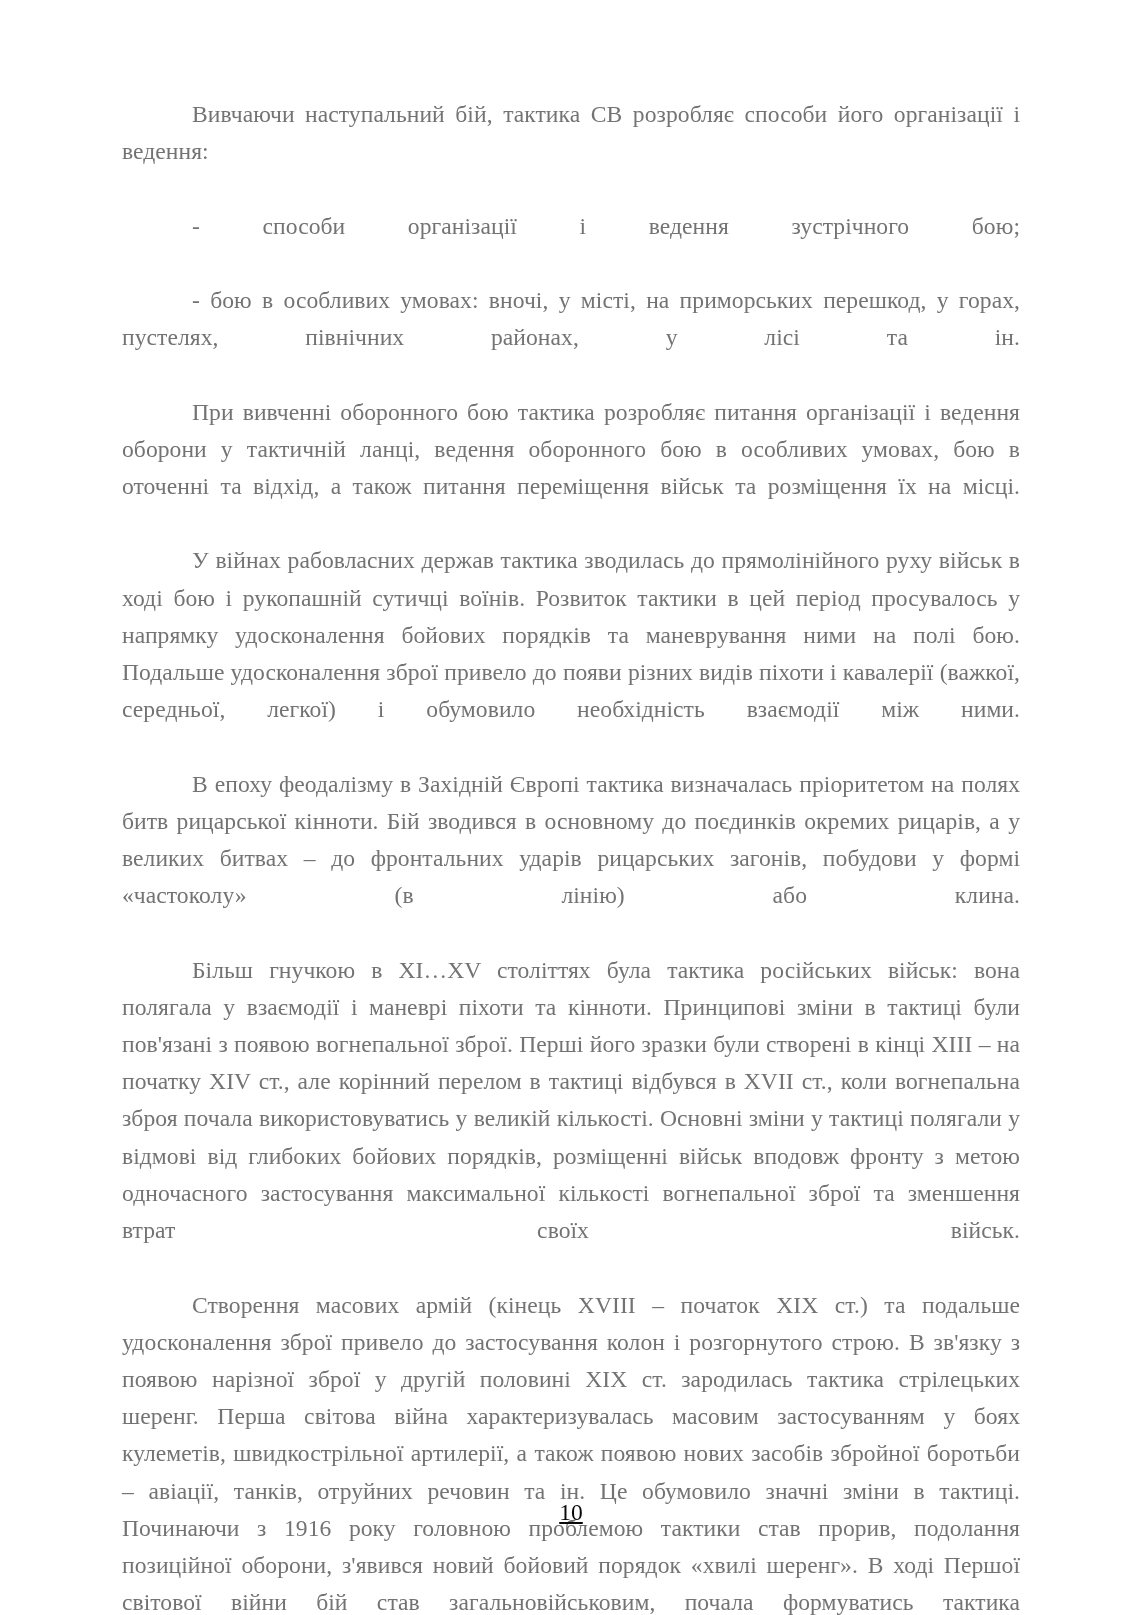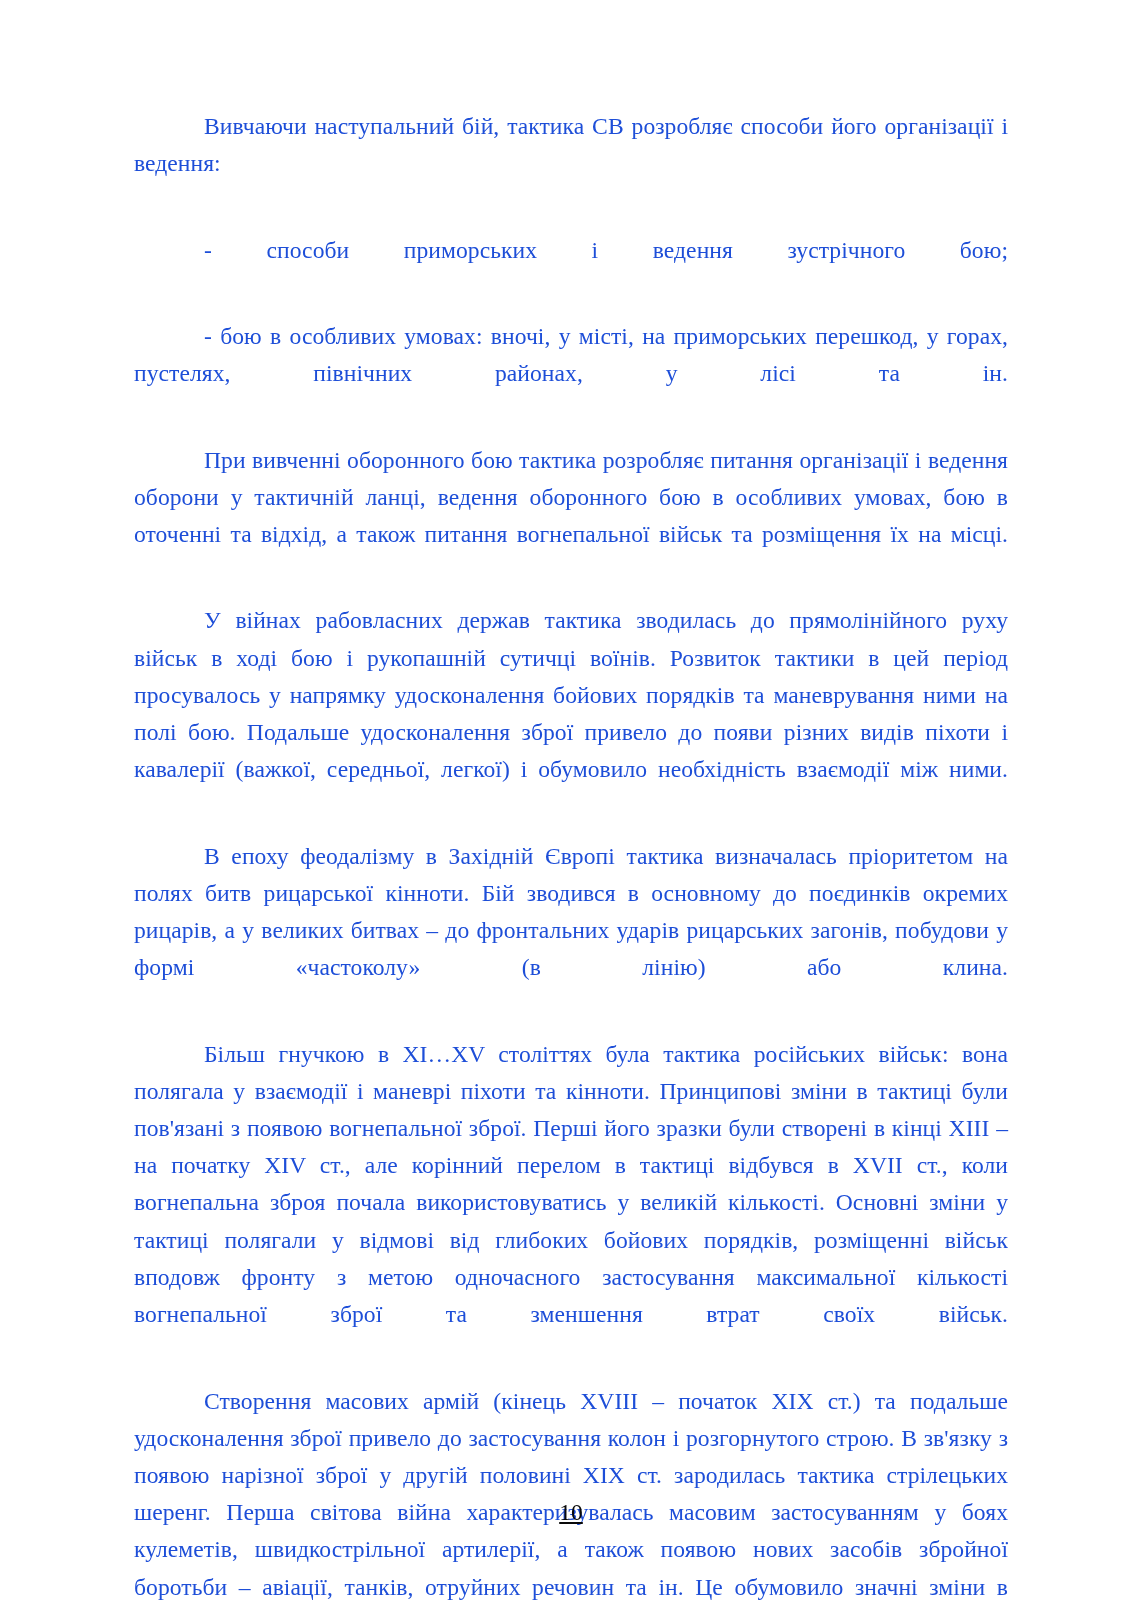--- a/index.html
+++ b/index.html
@@ -21,27 +21,27 @@
   }
 
   .text-column {
     position: absolute;
     left: 122px;
     top: 96px;
     width: 898px;
   }
 
   .para {
-    margin: 12px;
+    margin: 0;
     font-size: 23.6px;
     line-height: 37.2px;
     text-align: justify;
     text-justify: inter-word;
     text-indent: 70px;
-    color: #1d4ed8;
+    color: #737373;
     -webkit-font-smoothing: antialiased;
     letter-spacing: 0.05px;
     word-spacing: 0.2px;
   }
 
   
   .para::after {
     content: "";
     display: inline-block;
     width: 100%;
@@ -67,25 +67,25 @@
 </head>
 <body>
 
 <div class="page">
 
   <div class="text-column">
 
     <p class="para">Вивчаючи наступальний бій, тактика СВ розробляє способи його організації і ведення:</p>
 
 
-    <p class="para bullet">- способи приморських і ведення зустрічного бою;</p>
+    <p class="para bullet">- способи організації і ведення зустрічного бою;</p>
 
     <p class="para bullet">- бою в особливих умовах: вночі, у місті, на приморських перешкод, у горах, пустелях, північних районах, у лісі та ін.</p>
 
-    <p class="para">При вивченні оборонного бою тактика розробляє питання організації і ведення оборони у тактичній ланці, ведення оборонного бою в особливих умовах, бою в оточенні та відхід, а також питання вогнепальної військ та розміщення їх на місці.</p>
+    <p class="para">При вивченні оборонного бою тактика розробляє питання організації і ведення оборони у тактичній ланці, ведення оборонного бою в особливих умовах, бою в оточенні та відхід, а також питання переміщення військ та розміщення їх на місці.</p>
 
     <p class="para">У війнах рабовласних держав тактика зводилась до прямолінійного руху військ в ході бою і рукопашній сутичці воїнів. Розвиток тактики в цей період просувалось у напрямку удосконалення бойових порядків та маневрування ними на полі бою. Подальше удосконалення зброї привело до появи різних видів піхоти і кавалерії (важкої, середньої, легкої) і обумовило необхідність взаємодії між ними.</p>
 
     <p class="para">В епоху феодалізму в Західній Європі тактика визначалась пріоритетом на полях битв рицарської кінноти. Бій зводився в основному до поєдинків окремих рицарів, а у великих битвах – до фронтальних ударів рицарських загонів, побудови у формі «частоколу» (в лінію) або клина.</p>
 
     <p class="para">Більш гнучкою в XI…XV століттях була тактика російських військ: вона полягала у взаємодії і маневрі піхоти та кінноти. Принципові зміни в тактиці були пов'язані з появою вогнепальної зброї. Перші його зразки були створені в кінці XIII – на початку XIV ст., але корінний перелом в тактиці відбувся в XVII ст., коли вогнепальна зброя почала використовуватись у великій кількості. Основні зміни у тактиці полягали у відмові від глибоких бойових порядків, розміщенні військ вподовж фронту з метою одночасного застосування максимальної кількості вогнепальної зброї та зменшення втрат своїх військ.</p>
 
     <p class="para">Створення масових армій (кінець XVIII – початок XIX ст.) та подальше удосконалення зброї привело до застосування колон і розгорнутого строю. В зв'язку з появою нарізної зброї у другій половині XIX ст. зародилась тактика стрілецьких шеренг. Перша світова війна характеризувалась масовим застосуванням у боях кулеметів, швидкострільної артилерії, а також появою нових засобів збройної боротьби – авіації, танків, отруйних речовин та ін. Це обумовило значні зміни в тактиці. Починаючи з 1916 року головною проблемою тактики став прорив, подолання позиційної оборони, з'явився новий бойовий порядок «хвилі шеренг». В ході Першої світової війни бій став загальновійськовим, почала формуватись тактика загальновійськового бою. Зародилась тактика авіації, інженерних військ і способи використання танків та бронеавтомобілів.</p>
 
   </div>

